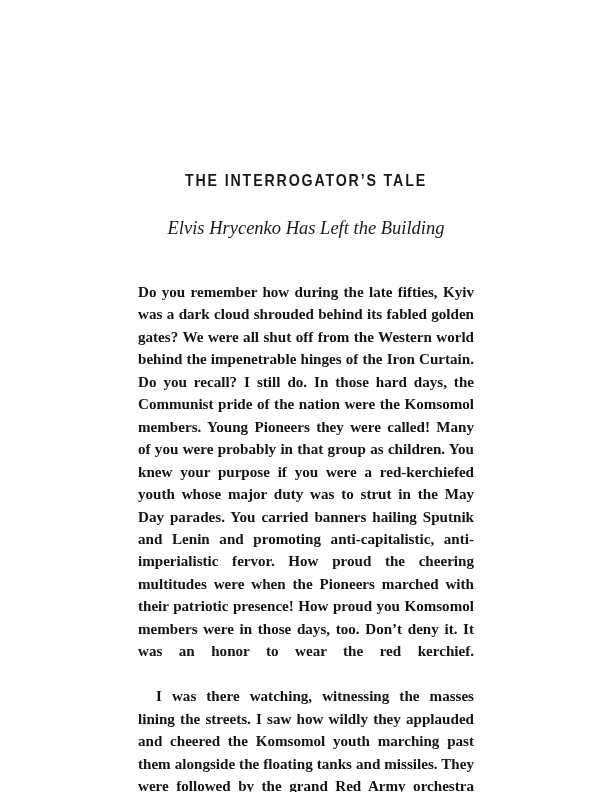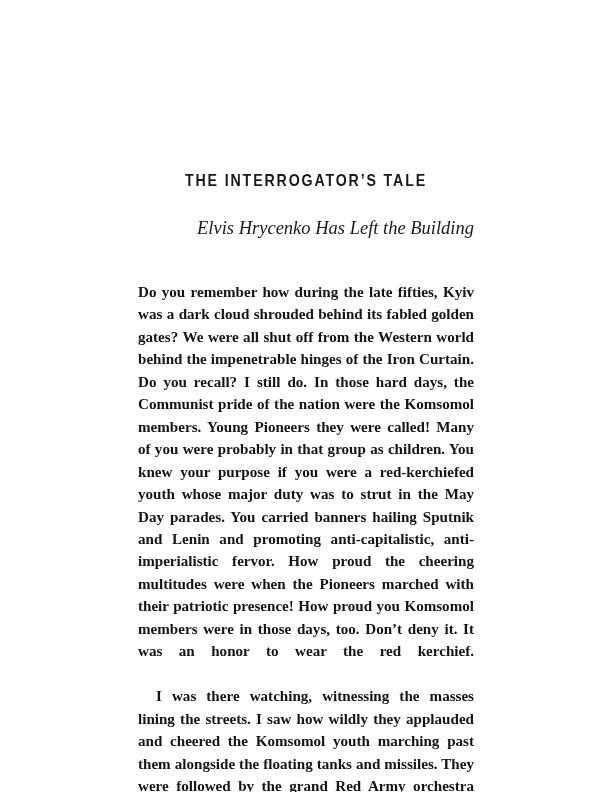--- a/index.html
+++ b/index.html
@@ -41,21 +41,21 @@
     transform-origin: center center;
     white-space: nowrap;
     line-height: 1.2;
   }
 
   .chapter-subtitle {
     position: absolute;
     left: 0;
     top: 202px;
     width: 336px;
-    text-align: right;
+    text-align: center;
     font-family: "Liberation Serif", "DejaVu Serif", serif;
     font-style: italic;
     font-weight: 400;
     font-size: 18.5px;
     color: #1a1a1a;
     line-height: 1.25;
     white-space: nowrap;
   }
 
   .body-copy {

